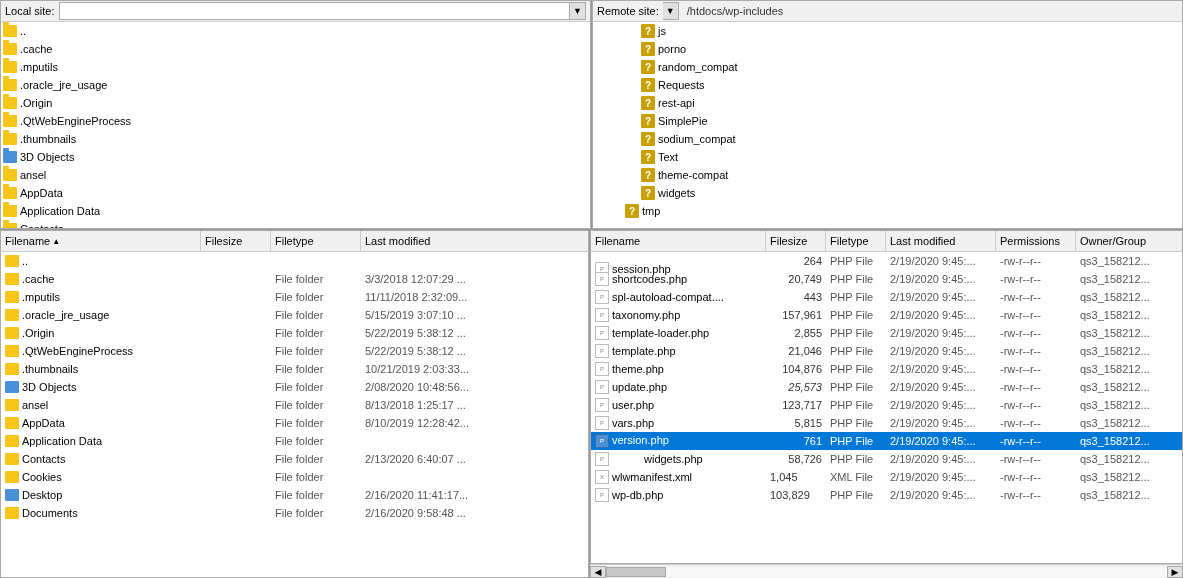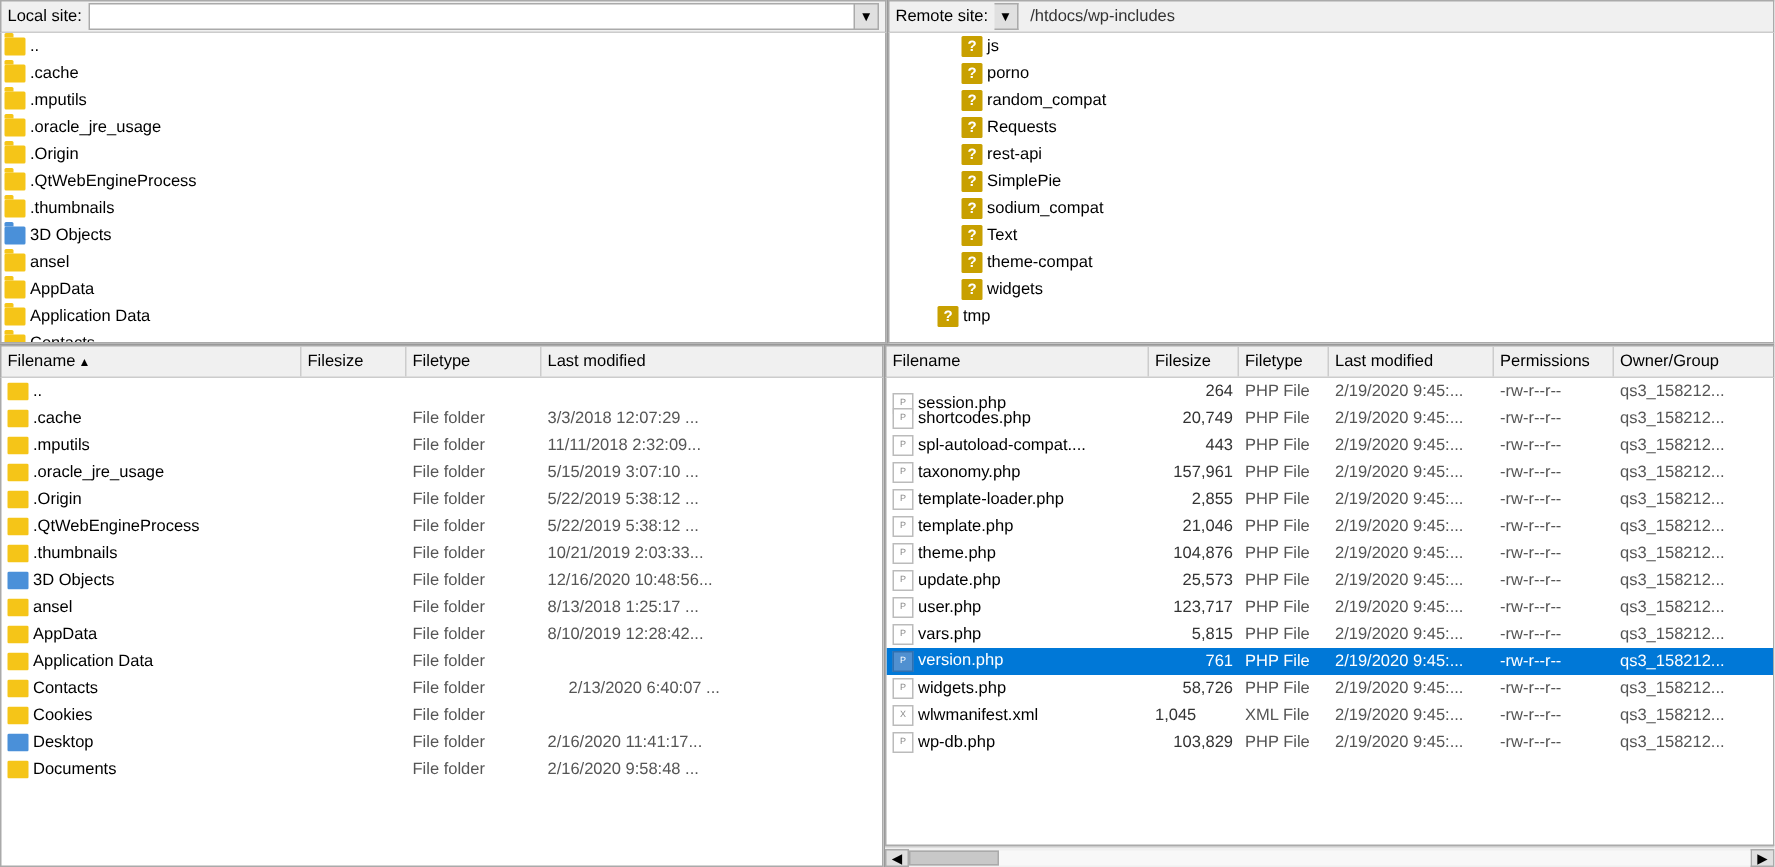--- a/index.html
+++ b/index.html
@@ -410,21 +410,21 @@
           <div style="width:90px; padding:0 4px; color:#555;">File folder</div>
           <div style="flex:1; padding:0 4px; color:#555; white-space:nowrap; overflow:hidden;">10/21/2019 2:03:33...</div>
         </div>
         <div class="file-row">
           <div style="width:200px; padding:0 4px; display:flex; align-items:center; overflow:hidden; white-space:nowrap;">
             <span class="folder-icon folder-blue" style="margin-right:3px;"></span>
             <span>3D Objects</span>
           </div>
           <div style="width:70px; padding:0 4px; text-align:right;"></div>
           <div style="width:90px; padding:0 4px; color:#555;">File folder</div>
-          <div style="flex:1; padding:0 4px; color:#555; white-space:nowrap; overflow:hidden;">12/16/2020 10:48:56...</div>
+          <div style="flex:1; padding:0 4px; color:#555; white-space:nowrap; overflow:hidden;">2/08/2020 10:48:56...</div>
         </div>
         <div class="file-row">
           <div style="width:200px; padding:0 4px; display:flex; align-items:center; overflow:hidden; white-space:nowrap;">
             <span class="folder-icon folder-yellow" style="margin-right:3px;"></span>
             <span>ansel</span>
           </div>
           <div style="width:70px; padding:0 4px; text-align:right;"></div>
           <div style="width:90px; padding:0 4px; color:#555;">File folder</div>
           <div style="flex:1; padding:0 4px; color:#555; white-space:nowrap; overflow:hidden;">8/13/2018 1:25:17 ...</div>
         </div>
@@ -446,21 +446,21 @@
           <div style="width:90px; padding:0 4px; color:#555;">File folder</div>
           <div style="flex:1; padding:0 4px; color:#555; white-space:nowrap; overflow:hidden;"></div>
         </div>
         <div class="file-row">
           <div style="width:200px; padding:0 4px; display:flex; align-items:center; overflow:hidden; white-space:nowrap;">
             <span class="folder-icon folder-yellow" style="margin-right:3px;"></span>
             <span>Contacts</span>
           </div>
           <div style="width:70px; padding:0 4px; text-align:right;"></div>
           <div style="width:90px; padding:0 4px; color:#555;">File folder</div>
-          <div style="flex:1; padding:0 4px; color:#555; white-space:nowrap; overflow:hidden;margin-left:14px;">2/13/2020 6:40:07 ...</div>
+          <div style="flex:1; padding:0 4px; color:#555; white-space:nowrap; overflow:hidden;">2/13/2020 6:40:07 ...</div>
         </div>
         <div class="file-row">
           <div style="width:200px; padding:0 4px; display:flex; align-items:center; overflow:hidden; white-space:nowrap;">
             <span class="folder-icon folder-yellow" style="margin-right:3px;"></span>
             <span>Cookies</span>
           </div>
           <div style="width:70px; padding:0 4px; text-align:right;"></div>
           <div style="width:90px; padding:0 4px; color:#555;">File folder</div>
           <div style="flex:1; padding:0 4px; color:#555; white-space:nowrap; overflow:hidden;"></div>
         </div>
@@ -593,21 +593,21 @@
           <div style="width:110px; padding:0 4px; color:#555; white-space:nowrap; overflow:hidden;">2/19/2020 9:45:...</div>
           <div style="width:80px; padding:0 4px; color:#555; white-space:nowrap; overflow:hidden;">-rw-r--r--</div>
           <div style="flex:1; padding:0 4px; color:#555; white-space:nowrap; overflow:hidden;">qs3_158212...</div>
         </div>
 
         <div class="file-row">
           <div style="width:175px; padding:0 4px; display:flex; align-items:center; overflow:hidden; white-space:nowrap;">
             <div class="file-php-icon" style="width:14px;height:14px;margin-right:3px;flex-shrink:0;background:white;border:1px solid #bbb;font-size:6px;display:flex;align-items:center;justify-content:center;color:#888;">P</div>
             <span>update.php</span>
           </div>
-          <div style="width:60px; padding:0 4px; text-align:right; color:#333;">25,573</div>
+          <div style="width:60px; padding:0 4px; text-align:right; color:#333;font-style:italic;">25,573</div>
           <div style="width:60px; padding:0 4px; color:#555;">PHP File</div>
           <div style="width:110px; padding:0 4px; color:#555; white-space:nowrap; overflow:hidden;">2/19/2020 9:45:...</div>
           <div style="width:80px; padding:0 4px; color:#555; white-space:nowrap; overflow:hidden;">-rw-r--r--</div>
           <div style="flex:1; padding:0 4px; color:#555; white-space:nowrap; overflow:hidden;">qs3_158212...</div>
         </div>
 
         <div class="file-row">
           <div style="width:175px; padding:0 4px; display:flex; align-items:center; overflow:hidden; white-space:nowrap;">
             <div class="file-php-icon" style="width:14px;height:14px;margin-right:3px;flex-shrink:0;background:white;border:1px solid #bbb;font-size:6px;display:flex;align-items:center;justify-content:center;color:#888;">P</div>
             <span>user.php</span>
@@ -637,21 +637,21 @@
             <span>version.php</span>
           </div>
           <div style="width:60px; padding:0 4px; text-align:right;">761</div>
           <div style="width:60px; padding:0 4px;">PHP File</div>
           <div style="width:110px; padding:0 4px; white-space:nowrap; overflow:hidden;">2/19/2020 9:45:...</div>
           <div style="width:80px; padding:0 4px; white-space:nowrap; overflow:hidden;">-rw-r--r--</div>
           <div style="flex:1; padding:0 4px; white-space:nowrap; overflow:hidden;">qs3_158212...</div>
         </div>
 
         <div class="file-row">
-          <div style="width:175px; padding:0 4px; display:flex; align-items:center; overflow:hidden; white-space:nowrap;">
+          <div style="width:175px; padding:0 4px; display:flex; align-items:center; overflow:hidden; white-space:nowrap;gap:32px;">
             <div class="file-php-icon" style="width:14px;height:14px;margin-right:3px;flex-shrink:0;background:white;border:1px solid #bbb;font-size:6px;display:flex;align-items:center;justify-content:center;color:#888;">P</div>
             <span>widgets.php</span>
           </div>
           <div style="width:60px; padding:0 4px; text-align:right; color:#333;">58,726</div>
           <div style="width:60px; padding:0 4px; color:#555;">PHP File</div>
           <div style="width:110px; padding:0 4px; color:#555; white-space:nowrap; overflow:hidden;">2/19/2020 9:45:...</div>
           <div style="width:80px; padding:0 4px; color:#555; white-space:nowrap; overflow:hidden;">-rw-r--r--</div>
           <div style="flex:1; padding:0 4px; color:#555; white-space:nowrap; overflow:hidden;">qs3_158212...</div>
         </div>
 
@@ -665,21 +665,21 @@
           <div style="width:110px; padding:0 4px; color:#555; white-space:nowrap; overflow:hidden;">2/19/2020 9:45:...</div>
           <div style="width:80px; padding:0 4px; color:#555; white-space:nowrap; overflow:hidden;">-rw-r--r--</div>
           <div style="flex:1; padding:0 4px; color:#555; white-space:nowrap; overflow:hidden;">qs3_158212...</div>
         </div>
 
         <div class="file-row">
           <div style="width:175px; padding:0 4px; display:flex; align-items:center; overflow:hidden; white-space:nowrap;">
             <div class="file-php-icon" style="width:14px;height:14px;margin-right:3px;flex-shrink:0;background:white;border:1px solid #bbb;font-size:6px;display:flex;align-items:center;justify-content:center;color:#888;">P</div>
             <span>wp-db.php</span>
           </div>
-          <div style="width:60px; padding:0 4px; text-align:right; color:#333;">103,829</div>
+          <div style="width:60px; padding:0 4px; text-align:left; color:#333;">103,829</div>
           <div style="width:60px; padding:0 4px; color:#555;">PHP File</div>
           <div style="width:110px; padding:0 4px; color:#555; white-space:nowrap; overflow:hidden;">2/19/2020 9:45:...</div>
           <div style="width:80px; padding:0 4px; color:#555; white-space:nowrap; overflow:hidden;">-rw-r--r--</div>
           <div style="flex:1; padding:0 4px; color:#555; white-space:nowrap; overflow:hidden;">qs3_158212...</div>
         </div>
 
       </div>
 
       <div class="scrollbar-h" style="height:14px; background:#f0f0f0; border-top:1px solid #ccc; display:flex; align-items:center;">
         <div style="width:16px; height:12px; background:#e0e0e0; border:1px solid #aaa; display:flex; align-items:center; justify-content:center; font-size:9px; cursor:pointer;">◀</div>

